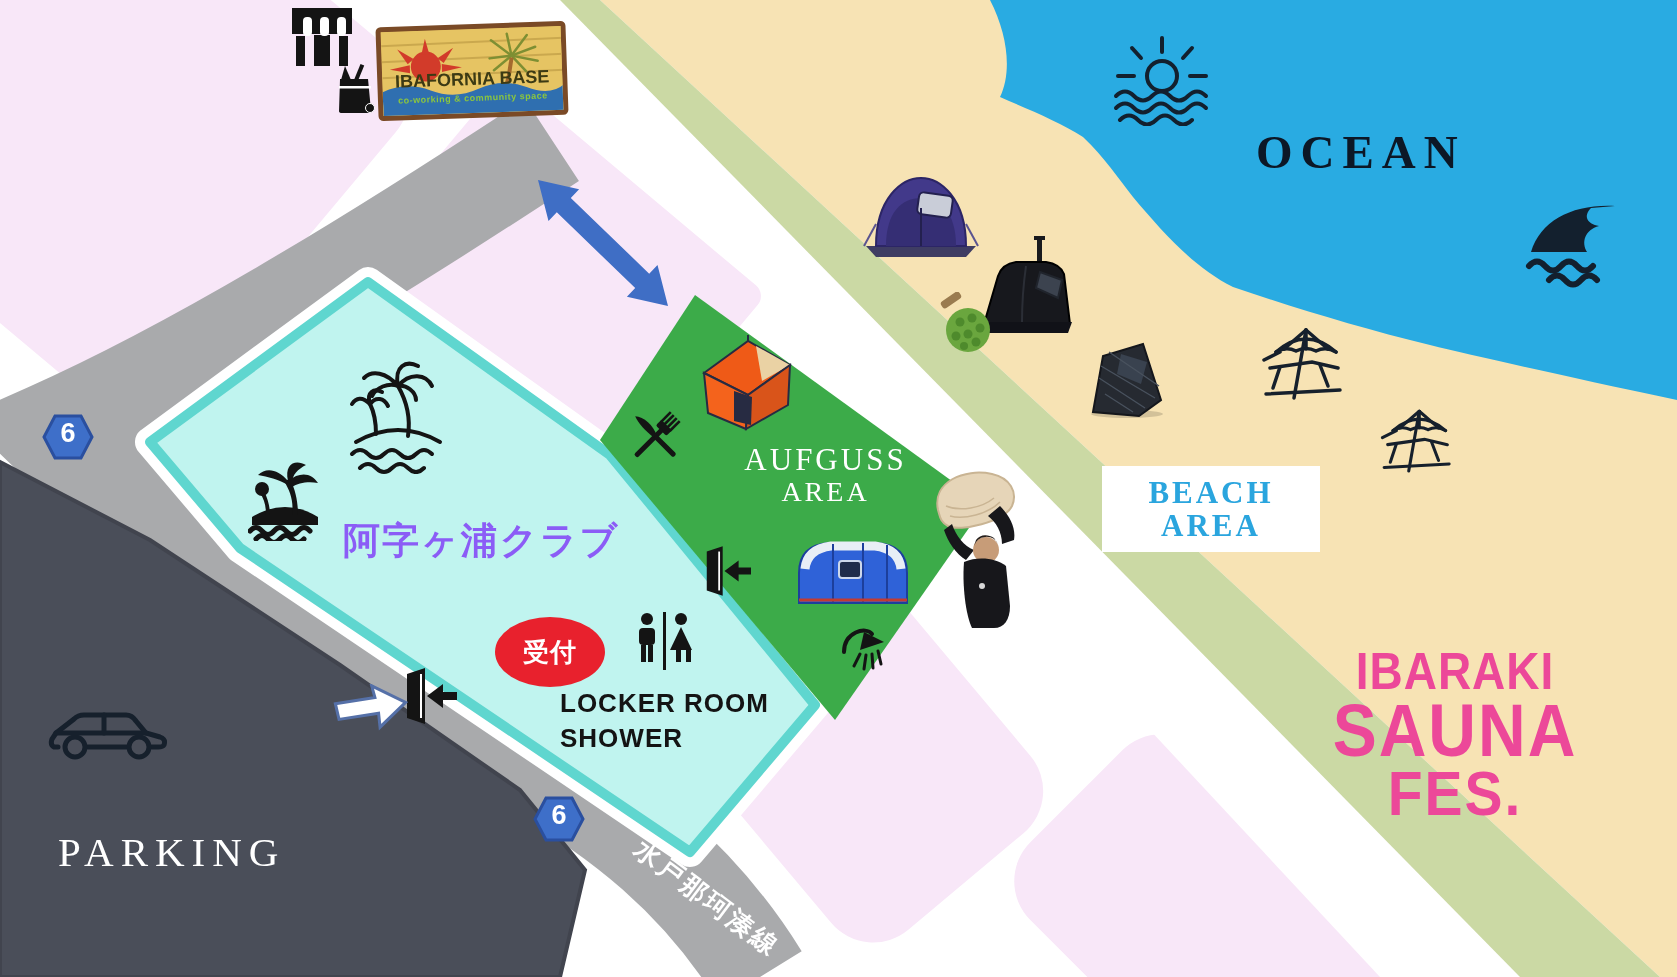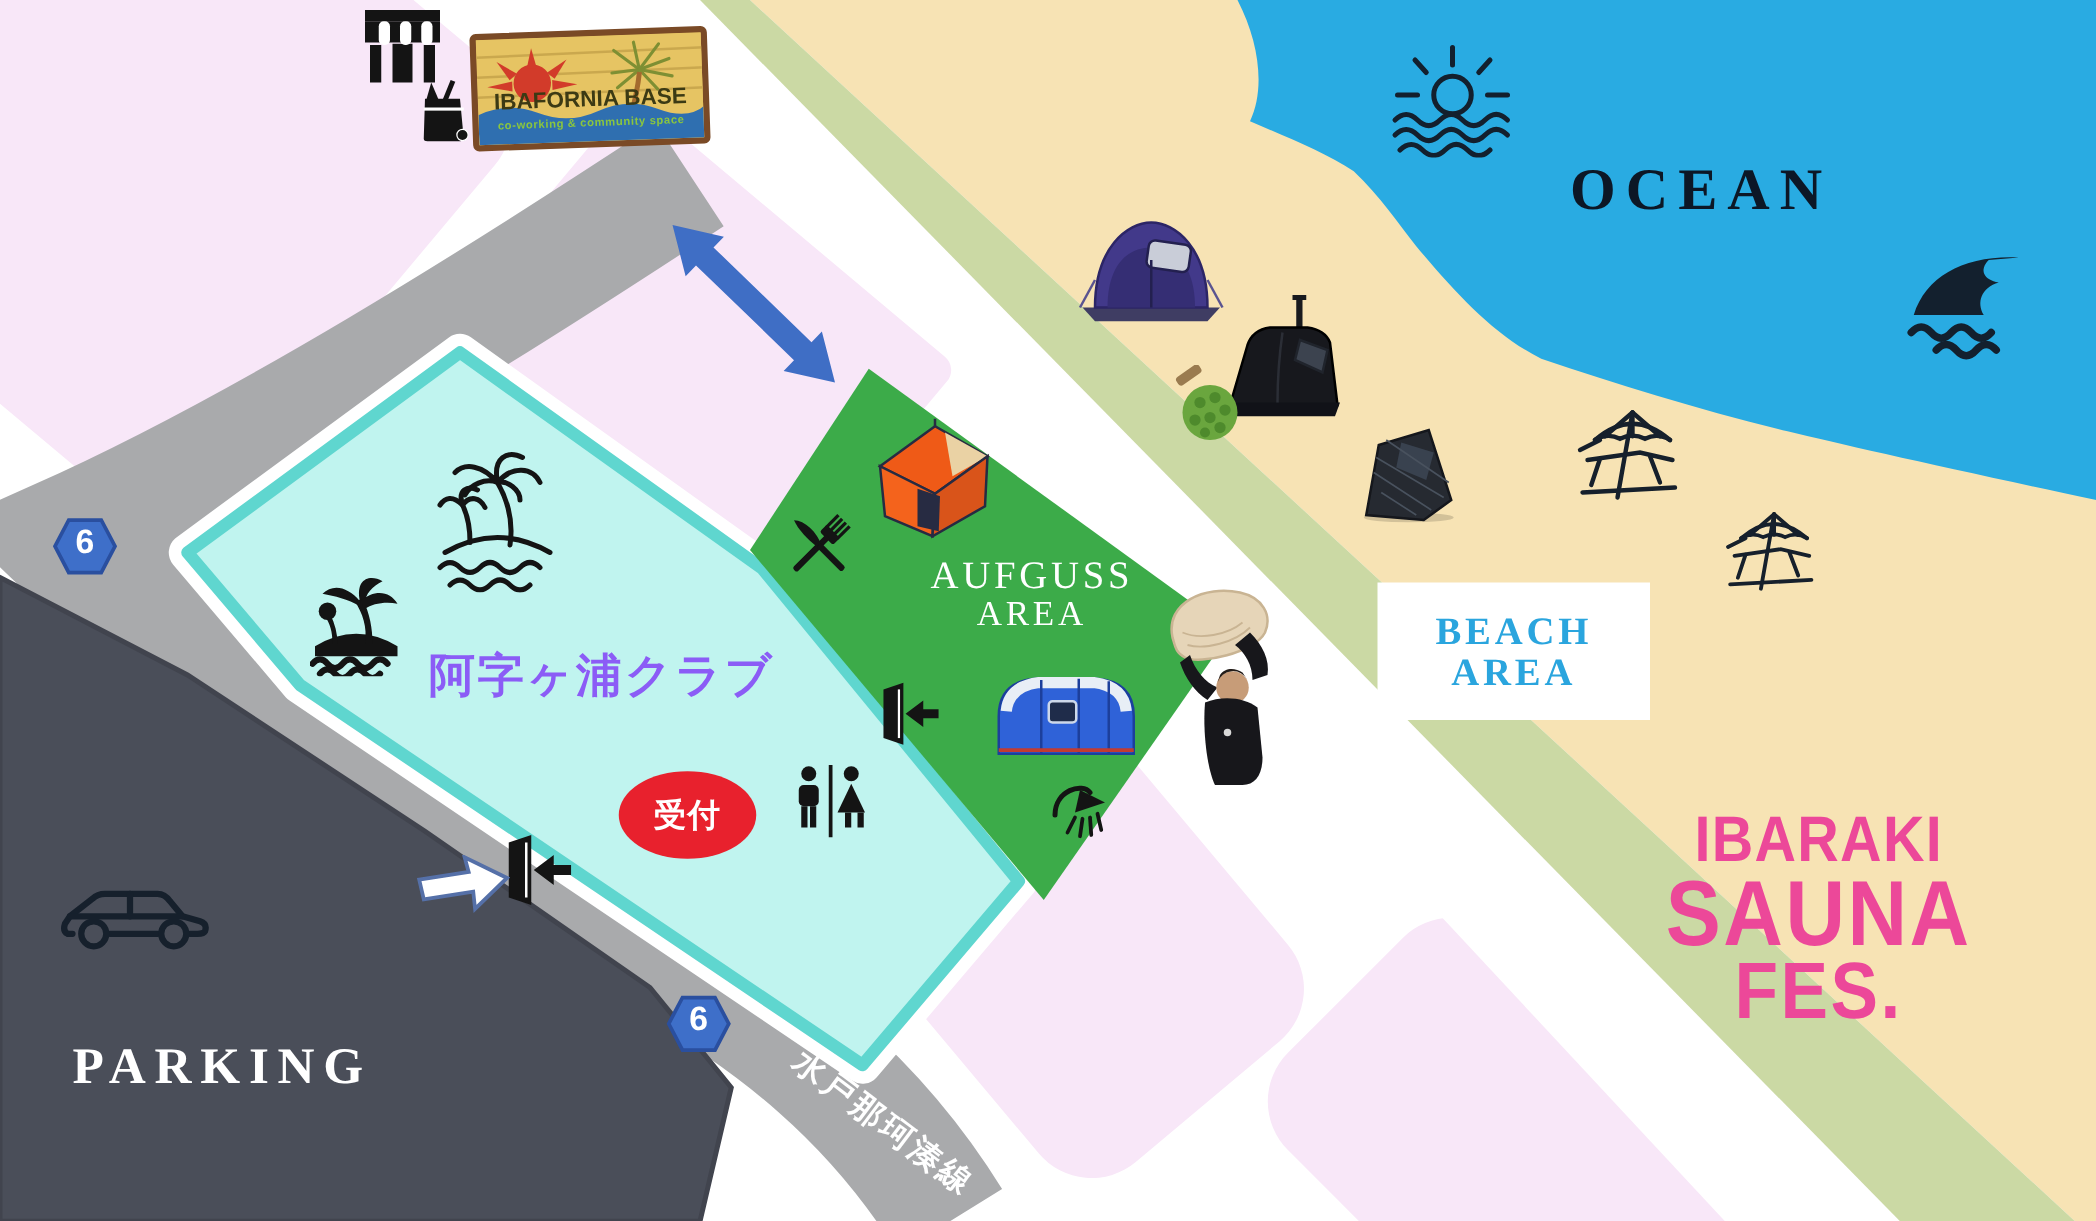--- a/index.html
+++ b/index.html
@@ -2,22 +2,22 @@
 <html><head>
 <meta charset="utf-8">
 <style>
   html,body{margin:0;padding:0;background:#fff;}
   #stage{position:relative;width:1677px;height:977px;overflow:hidden;background:#fff;
          font-family:"Liberation Sans",sans-serif;}
   .abs{position:absolute;}
   .serif{font-family:"Liberation Serif",serif;}
   
   .ocean-label{left:1256px;top:125px;font-size:47px;font-weight:700;letter-spacing:8px;color:#0c1726;}
-  .parking-label{left:58px;top:828px;font-size:41px;font-weight:700;letter-spacing:7px;color:#fff;}
-  .beach-box{left:1102px;top:466px;width:218px;height:110px;background:#fff;text-align:center;
+  .parking-label{left:58px;top:828px;font-size:41px;font-weight:400;letter-spacing:7px;color:#fff;}
+  .beach-box{left:1102px;top:466px;width:218px;height:86px;background:#fff;text-align:center;
              display:flex;flex-direction:column;justify-content:center;gap:2px;}
   .beach-box span{font-family:"Liberation Serif",serif;font-weight:700;font-size:31px;letter-spacing:3px;color:#2aa5de;line-height:1.0;}
   .aufguss-label{left:718px;top:444px;width:215px;text-align:center;color:#fff;}
   .aufguss-label span{display:block;font-family:"Liberation Serif",serif;font-weight:400;letter-spacing:3px;line-height:1.05;}
   .aufguss-l1{font-size:31px;}
   .aufguss-l2{font-size:28px;}
   .club-label{left:343px;top:516px;font-size:37px;font-weight:700;color:#8b5cf6;letter-spacing:2px;}
   .locker-label{left:560px;top:686px;color:#141414;font-weight:700;font-size:26px;letter-spacing:1px;line-height:1.35;}
   .reception{left:495px;top:617px;width:110px;height:70px;background:#e8212d;border-radius:50%;
              display:flex;align-items:center;justify-content:center;}
@@ -349,20 +349,24 @@
         <rect x="5" y="16" width="16" height="17" rx="4"></rect>
       <rect x="7" y="33" width="5" height="17"></rect>
         <rect x="14" y="33" width="5" height="17"></rect>
       <circle cx="47" cy="7" r="6"></circle>
         <polygon points="47,15 36,38 58,38"></polygon>
       <rect x="42" y="38" width="5" height="12"></rect>
         <rect x="52" y="38" width="5" height="12"></rect>
     </g>
   </svg>
 
+  <div class="abs locker-label">
+    <div>LOCKER ROOM</div>
+    <div>SHOWER</div>
+  </div>
 
   <svg class="abs" style="left:405px;top:668px" width="52" height="56" viewBox="0 0 52 56">
     <polygon points="2,6 20,0 20,56 2,50" fill="#141414"></polygon>
     <rect x="15" y="6" width="2" height="44" fill="#ffffff"></rect>
     <polygon points="22,28 38,16 38,24 52,24 52,32 38,32 38,40" fill="#141414"></polygon>
   </svg>
 
   <svg class="abs" style="left:332px;top:684px" width="78" height="48" viewBox="0 0 78 48">
     <polygon points="4,16 44,14 42,2 74,22 46,44 46,30 6,32" fill="#ffffff" stroke="#5570a8" stroke-width="3" transform="rotate(-6 39 24)"></polygon>
   </svg>

